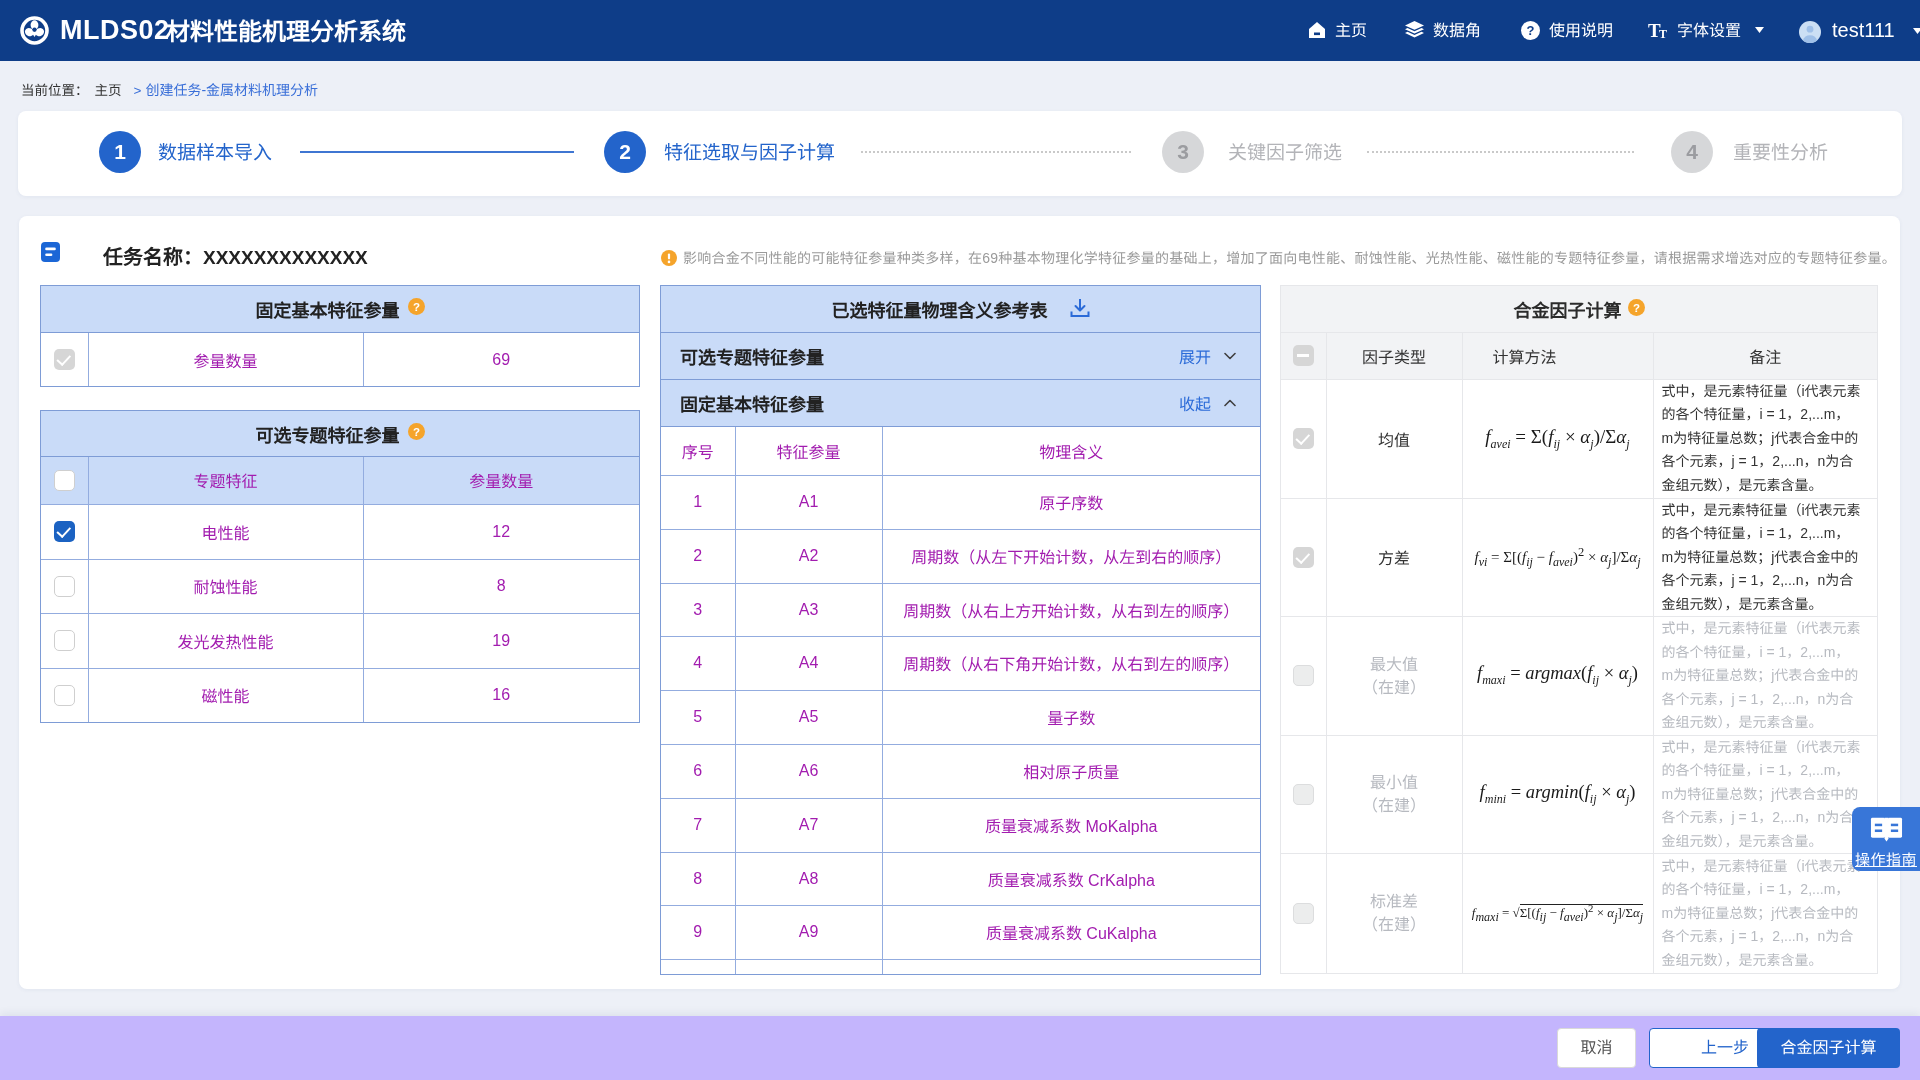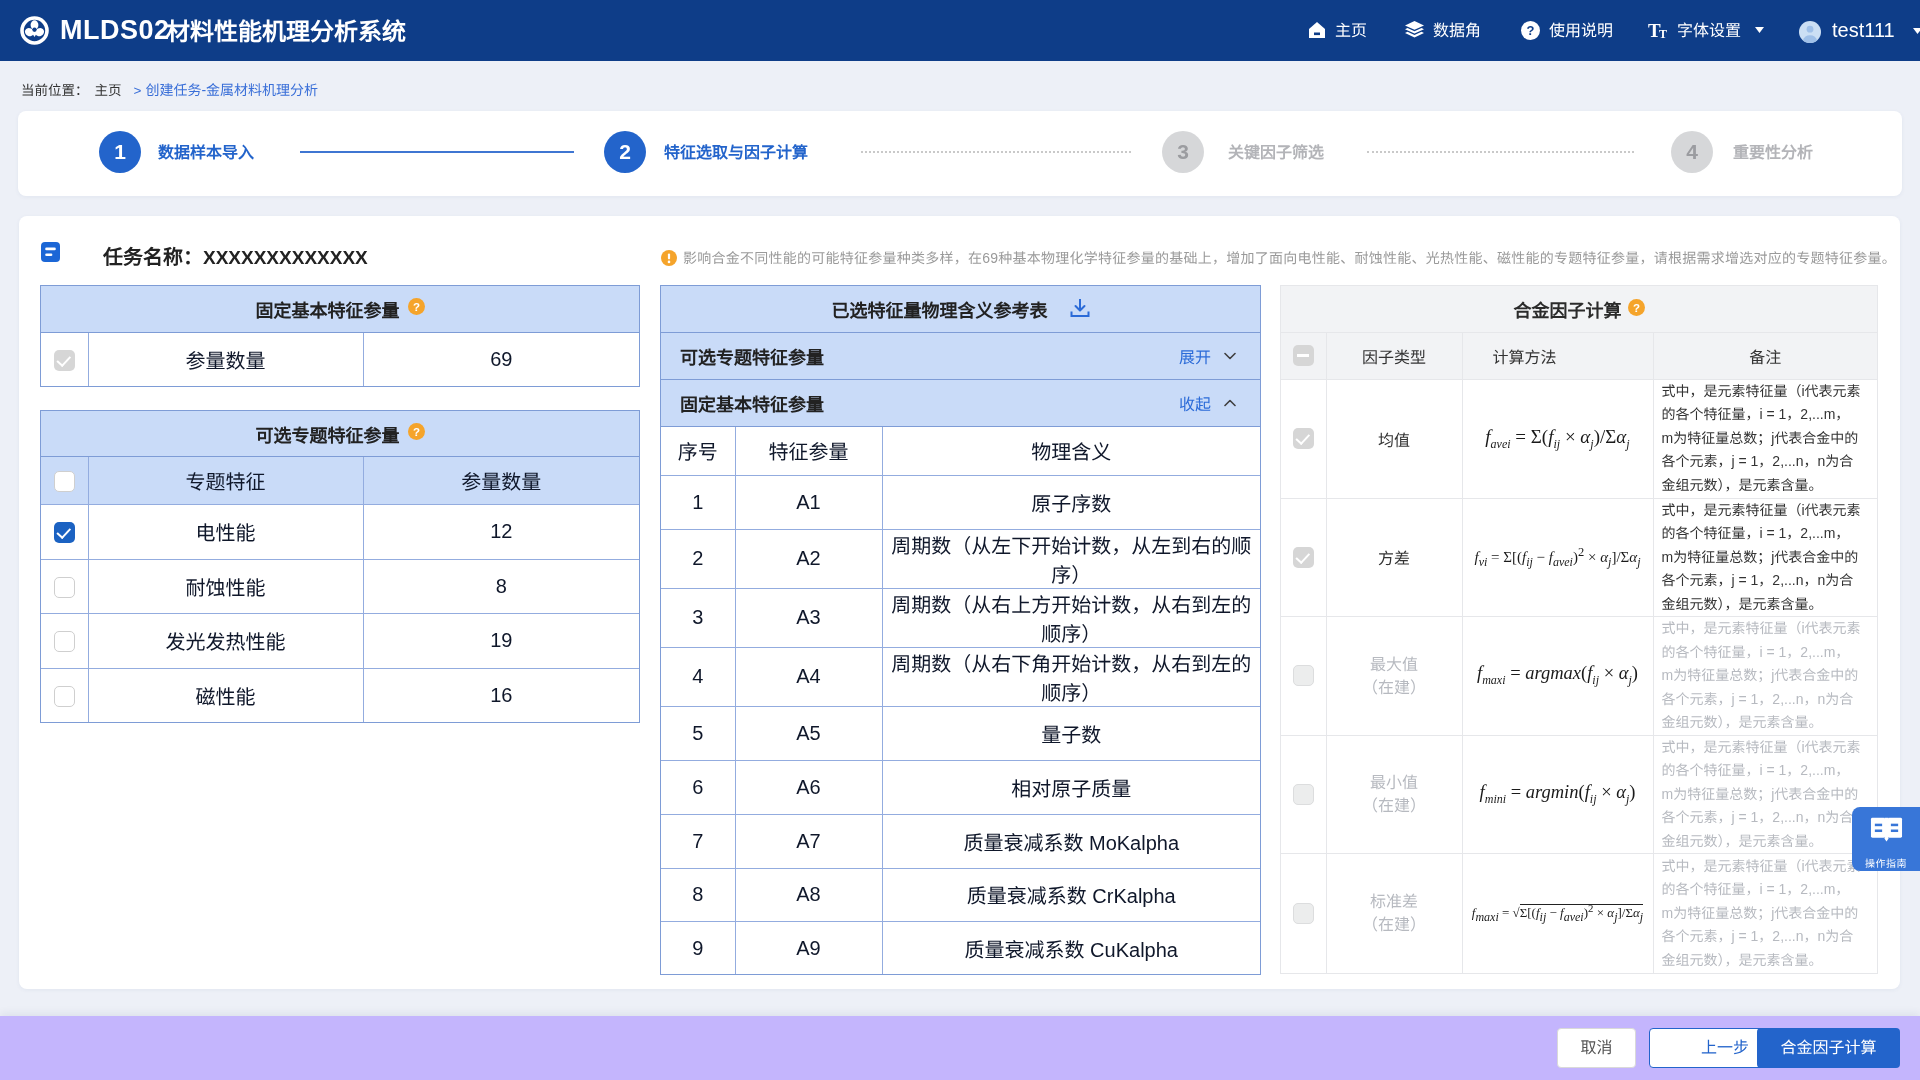--- a/index.html
+++ b/index.html
@@ -17,38 +17,38 @@
 
   
   #crumb { position:absolute; left:21px; top:79px; font-size:13.5px; color:#333; }
   #crumb .sep { color:#3a6fd8; margin:0 4px 0 12px; }
   #crumb .lnk { color:#3a6fd8; font-size:14px; }
 
   
   #stepper { position:absolute; left:18px; top:111px; width:1884px; height:85px; background:#fff; border-radius:8px; box-shadow:0 1px 4px rgba(30,60,120,0.06); }
   .stepc { position:absolute; top:20px; width:42px; height:42px; border-radius:50%; background:#2364cb; color:#fff; font-weight:bold; font-size:21px; text-align:center; line-height:42px; }
   .stepc.off { background:#d6d7d9; color:#9b9ca0; }
-  .steplab { position:absolute; top:30px; line-height:24px; font-size:16px; font-weight:700; color:#2364cb; white-space:nowrap; }
+  .steplab { position:absolute; top:30px; line-height:24px; font-size:19px; font-weight:400; color:#2364cb; white-space:nowrap; }
   .steplab.off { color:#b3b4b8; }
   .stepline { position:absolute; top:40px; }
 
   
   #main { position:absolute; left:19px; top:216px; width:1881px; height:773px; background:#fff; border-radius:8px; box-shadow:0 1px 4px rgba(30,60,120,0.06); }
 
   .ttlicon { position:absolute; left:22px; top:26px; }
   .ttl { position:absolute; left:52px; top:25px; font-size:20px; font-weight:bold; color:#222;margin-left:32px; }
   .warn { position:absolute; left:642px; top:31px; width:1240px; font-size:14px; letter-spacing:0.25px; color:#9a9a9a; white-space:nowrap; }
   .warn svg { vertical-align:-3px; margin-right:6px; }
 
   
   .btab { position:absolute; border:1px solid #7e9cd6; }
   .bhead { background:#c9dbf8; display:flex; align-items:center; justify-content:center; font-weight:bold; font-size:18px; color:#222; }
   .bhead .q { margin-left:8px; }
   table.blue { border-collapse:collapse; width:100%; table-layout:fixed; }
-  table.blue td, table.blue th { border:1px solid #93acdf; font-size:20px; color:#0f172a; text-align:center; vertical-align:middle; font-weight:normal; }
+  table.blue td, table.blue th { border:1px solid #93acdf; font-size:16px; color:#a21caf; text-align:center; vertical-align:middle; font-weight:normal; }
   table.blue tr > *:first-child { border-left:none; }
   table.blue tr > *:last-child { border-right:none; }
   table.blue tr:last-child > * { border-bottom:none; }
   table.blue tr:first-child > * { border-top:none; }
   table.blue .hrow { background:#c9dbf8; font-weight:bold; }
   .brow { height:47px; background:#c9dbf8; border-bottom:1px solid #7e9cd6; display:flex; align-items:center; padding:0 24px 0 19px; font-weight:bold; font-size:18px; color:#222; }
   .blnk { margin-left:auto; font-weight:normal; font-size:16px; color:#2b6bd8; display:flex; align-items:center; }
 
   
   .cb { display:inline-block; width:21px; height:21px; border-radius:5px; position:relative; vertical-align:middle; }
@@ -79,21 +79,21 @@
 
   
   #footer { position:absolute; left:0; top:1016px; width:1920px; height:64px; background:#c4b5fd; box-shadow:0 -3px 8px rgba(20,40,90,0.07); }
   .btn { position:absolute; top:12px; height:40px; border-radius:4px; font-size:16px; text-align:center; line-height:38px; background:#fff; }
   #btn-cancel { left:1557px; width:79px; border:1px solid #d9d9d9; color:#555; }
   #btn-prev { left:1649px; width:116px; border:1px solid #2364cb; color:#2364cb;padding-left:36px; }
   #btn-go { left:1757px; width:143px; background:#2364cb; color:#fff; line-height:40px; }
 
   
   #guide { position:absolute; left:1852px; top:807px; width:68px; height:64px; background:#3876d8; border-radius:8px 0 0 8px; color:#fff; text-align:center; }
-  #guide .txt { font-size:10px; margin-top:8px; letter-spacing:0.5px; }
+  #guide .txt { font-size:15px; margin-top:1px; letter-spacing:0.5px;text-decoration:underline; }
 </style>
 </head>
 <body>
 
 <div id="nav">
   <svg class="abs" style="left:20px;top:16px" width="29" height="29" viewBox="0 0 29 29">
     <circle cx="14.5" cy="14.5" r="12.5" fill="none" stroke="#fff" stroke-width="3.6"></circle>
     <g fill="#fff">
       <ellipse cx="14.5" cy="8.9" rx="3.9" ry="4.6"></ellipse>
       <ellipse cx="9.4" cy="16.1" rx="3.9" ry="4.6" transform="rotate(115 9.4 16.1)"></ellipse>

